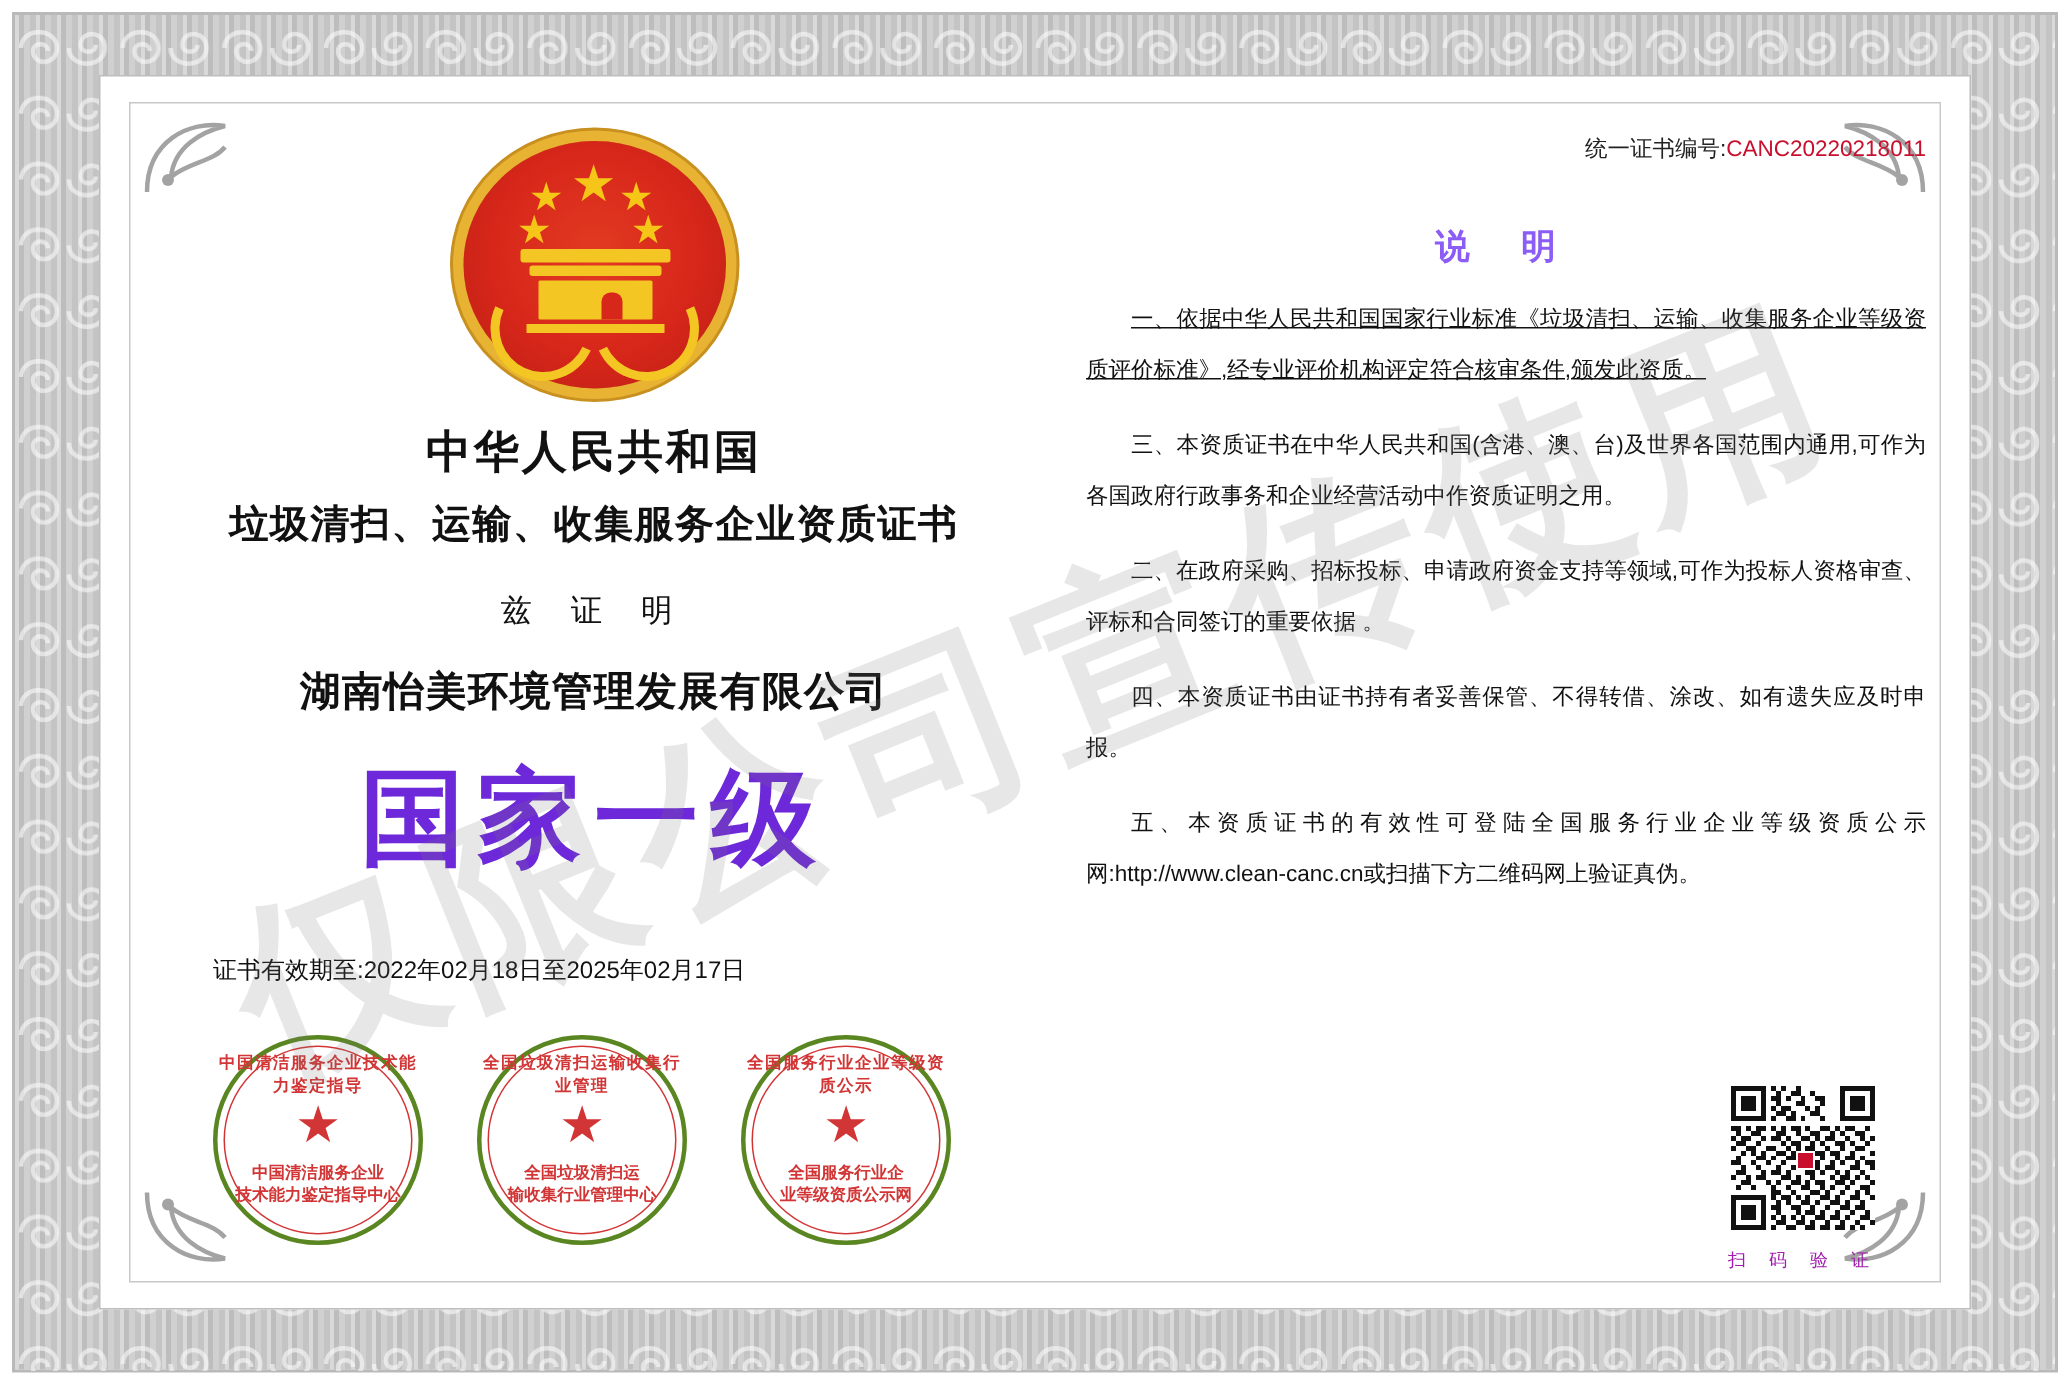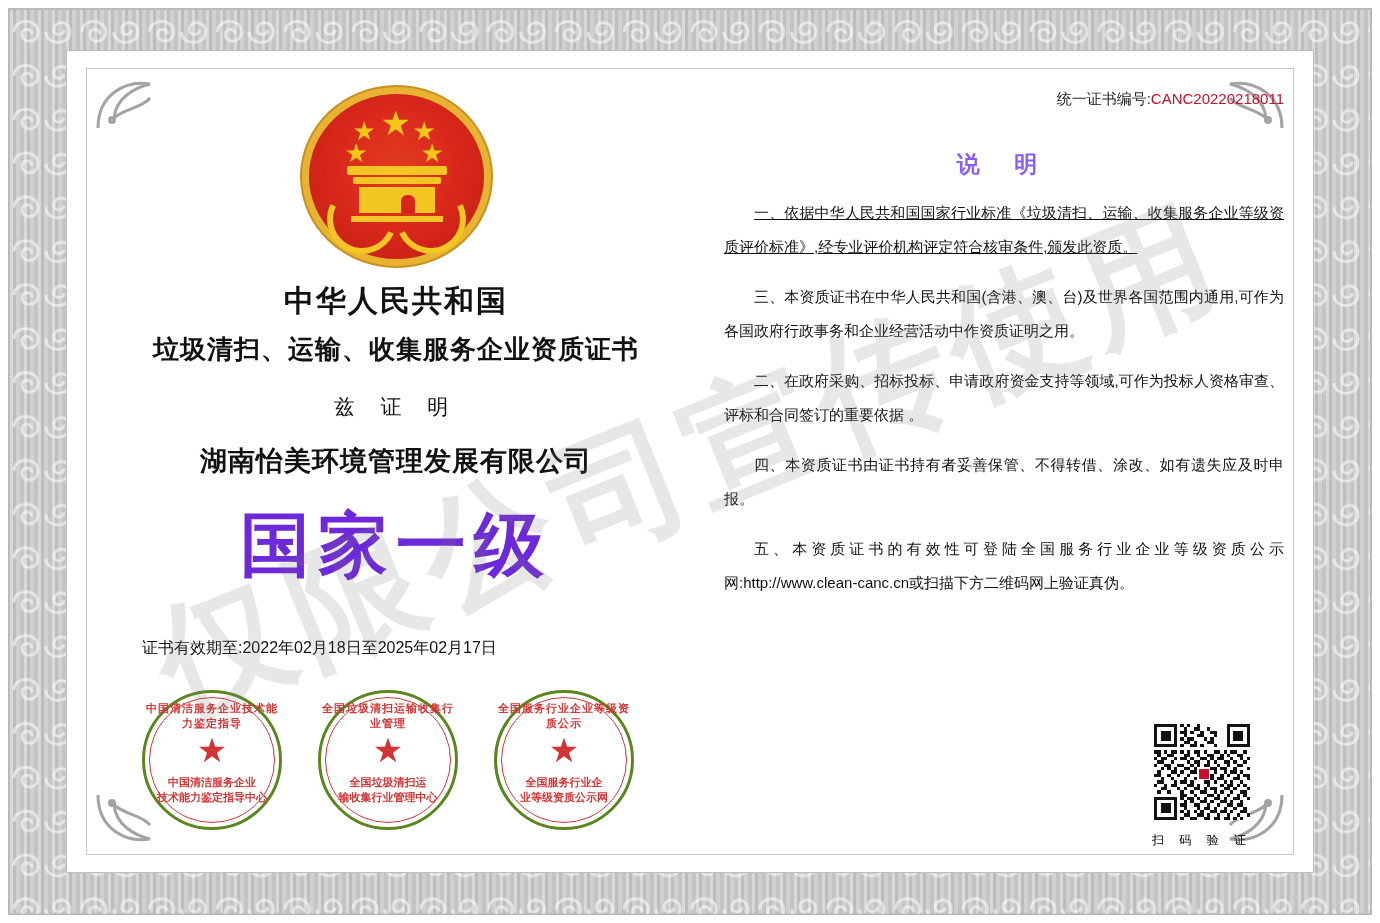--- a/index.html
+++ b/index.html
@@ -146,21 +146,21 @@
   }
   .para{
     font-size:15px;color:#111;line-height:34px;margin-top:16px;text-align:justify;
   }
   .qr{
     position:absolute;right:34px;top:640px;width:96px;height:96px;
     background:#fff;
   }
   .qr-label{
     position:absolute;right:16px;top:748px;width:132px;text-align:center;
-    font-size:12px;color:#000000;letter-spacing:6px;
+    font-size:12px;color:#a21caf;letter-spacing:6px;
   }
 
   
   .watermark{
     position:absolute;left:0;top:0;width:1380px;height:923px;
     display:flex;align-items:center;justify-content:center;
     pointer-events:none;
   }
   .watermark span{
     font-size:132px;font-weight:bold;color:rgba(120,120,120,.18);

